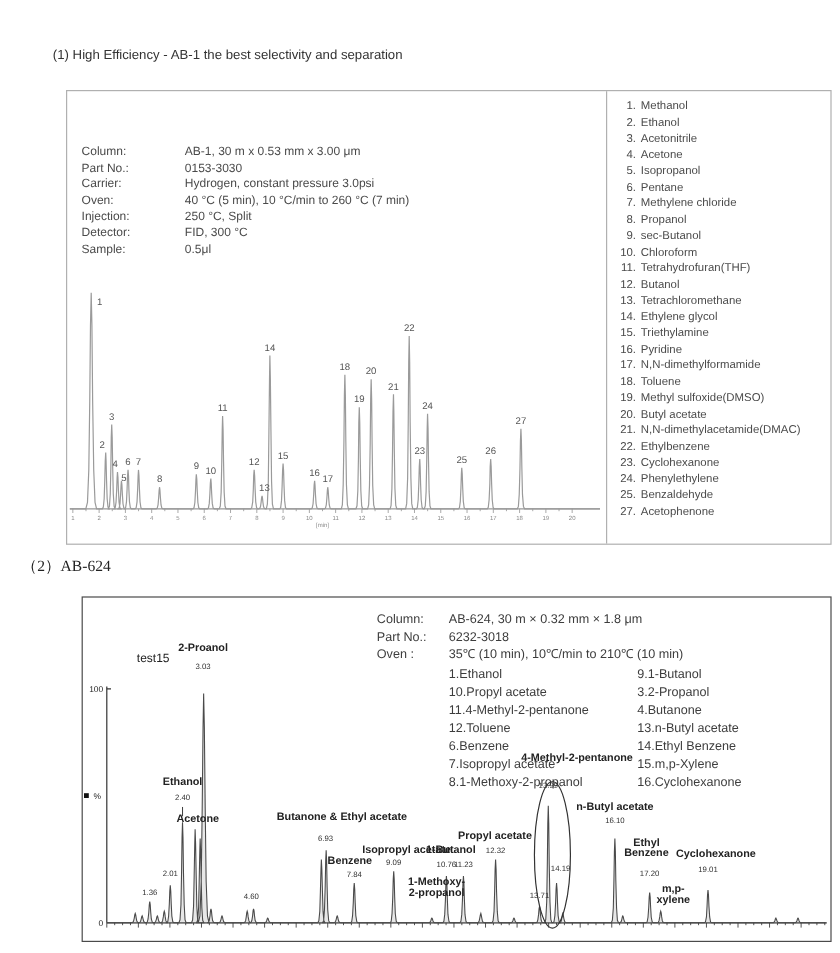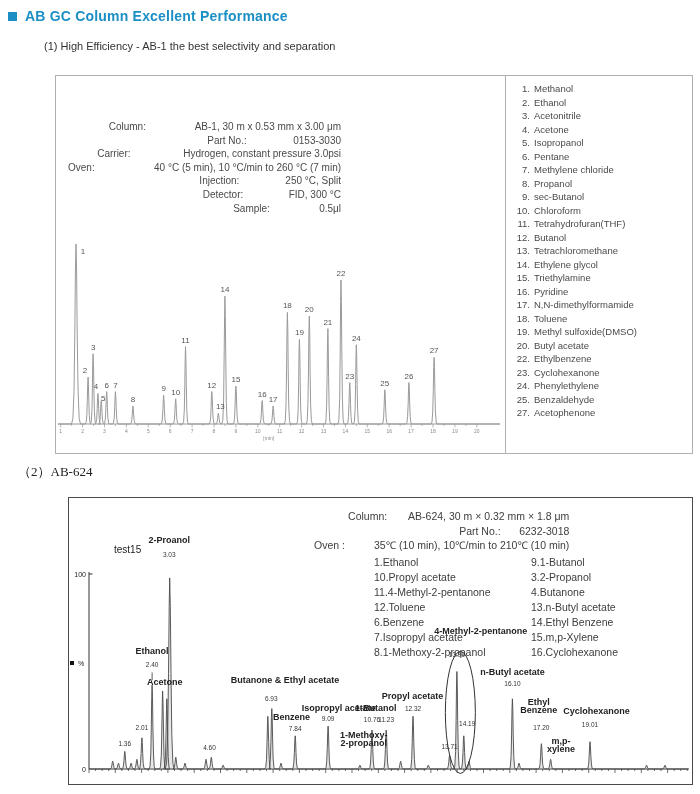--- a/index.html
+++ b/index.html
@@ -10,21 +10,21 @@
   .hdr-title{font-size:14px;font-weight:bold;color:#1b8fc4;letter-spacing:.2px;}
   .sec1-heading{position:absolute;left:30px;top:40px;font-size:11px;color:#333;margin-left:14px;}
   
   .fig1{position:absolute;left:55px;top:75px;width:638px;height:379px;
         border:1px solid #b0b0b0;background:#fff;box-sizing:border-box;}
   .fig1-right{position:absolute;top:0;right:0;bottom:0;width:187px;
         border-left:1px solid #b0b0b0;padding:6px 2px 0 6px;box-sizing:border-box;}
   .cmp-row{display:flex;font-size:9.5px;color:#4a4a4a;line-height:13.5px;white-space:nowrap;}
   .cmp-num{width:18px;text-align:right;margin-right:4px;flex:none;}
   .cond1{position:absolute;left:12px;top:44px;}
-  .cond-row{display:flex;font-size:10px;color:#4a4a4a;line-height:13.6px;white-space:nowrap;justify-content:flex-end;}
+  .cond-row{display:flex;font-size:10px;color:#4a4a4a;line-height:13.6px;white-space:nowrap;}
   .cond1 .cond-label{width:86px;flex:none;}
   #chrom1{position:absolute;left:2px;top:160px;}
   
   .sec2-heading{position:absolute;left:18px;top:463px;font-size:13px;color:#222;
         font-family:"Liberation Serif",serif;}
   .fig2{position:absolute;left:68px;top:497px;width:625px;height:288px;
         border:1px solid #4a4a4a;background:#fff;box-sizing:border-box;}
   .cond2{position:absolute;left:245px;top:11px;}
   .cond2 .cond-row{font-size:10.5px;line-height:14.6px;color:#3d3d3d;}
   .cond2 .cond-label{width:60px;flex:none;}
@@ -32,24 +32,20 @@
         grid-template-columns:157px auto;font-size:10.5px;line-height:15px;color:#3d3d3d;}
   .test15{position:absolute;left:14px;top:46px;font-size:10px;color:#222;padding-left:31px;}
   #chrom2{position:absolute;left:0;top:36px;}
   svg{font-family:"Liberation Sans",sans-serif;}
 </style>
 </head>
 <body>
 
 <div class="page">
 
-  <div class="hdr">
-    <span class="bullet"></span>
-    <span class="hdr-title">AB GC Column Excellent Performance</span>
-  </div>
 
   <div class="sec1-heading">(1)  High Efficiency -  AB-1 the best selectivity and separation</div>
 
   <div class="fig1">
     <div class="cond1" id="cond1">
         <div class="cond-row">
           <span class="cond-label">Column:</span>
           <span class="cond-value">AB-1, 30 m x 0.53 mm x 3.00 μm</span>
         </div>
         <div class="cond-row">
@@ -241,20 +237,24 @@
           <span class="cmp-num">18.</span>
           <span>Toluene</span>
         </div>
         <div class="cmp-row">
           <span class="cmp-num">19.</span>
           <span>Methyl sulfoxide(DMSO)</span>
         </div>
         <div class="cmp-row">
           <span class="cmp-num">20.</span>
           <span>Butyl acetate</span>
+        </div>
+        <div class="cmp-row">
+          <span class="cmp-num">21.</span>
+          <span>N,N-dimethylacetamide(DMAC)</span>
         </div>
         <div class="cmp-row">
           <span class="cmp-num">22.</span>
           <span>Ethylbenzene</span>
         </div>
         <div class="cmp-row">
           <span class="cmp-num">23.</span>
           <span>Cyclohexanone</span>
         </div>
         <div class="cmp-row">

